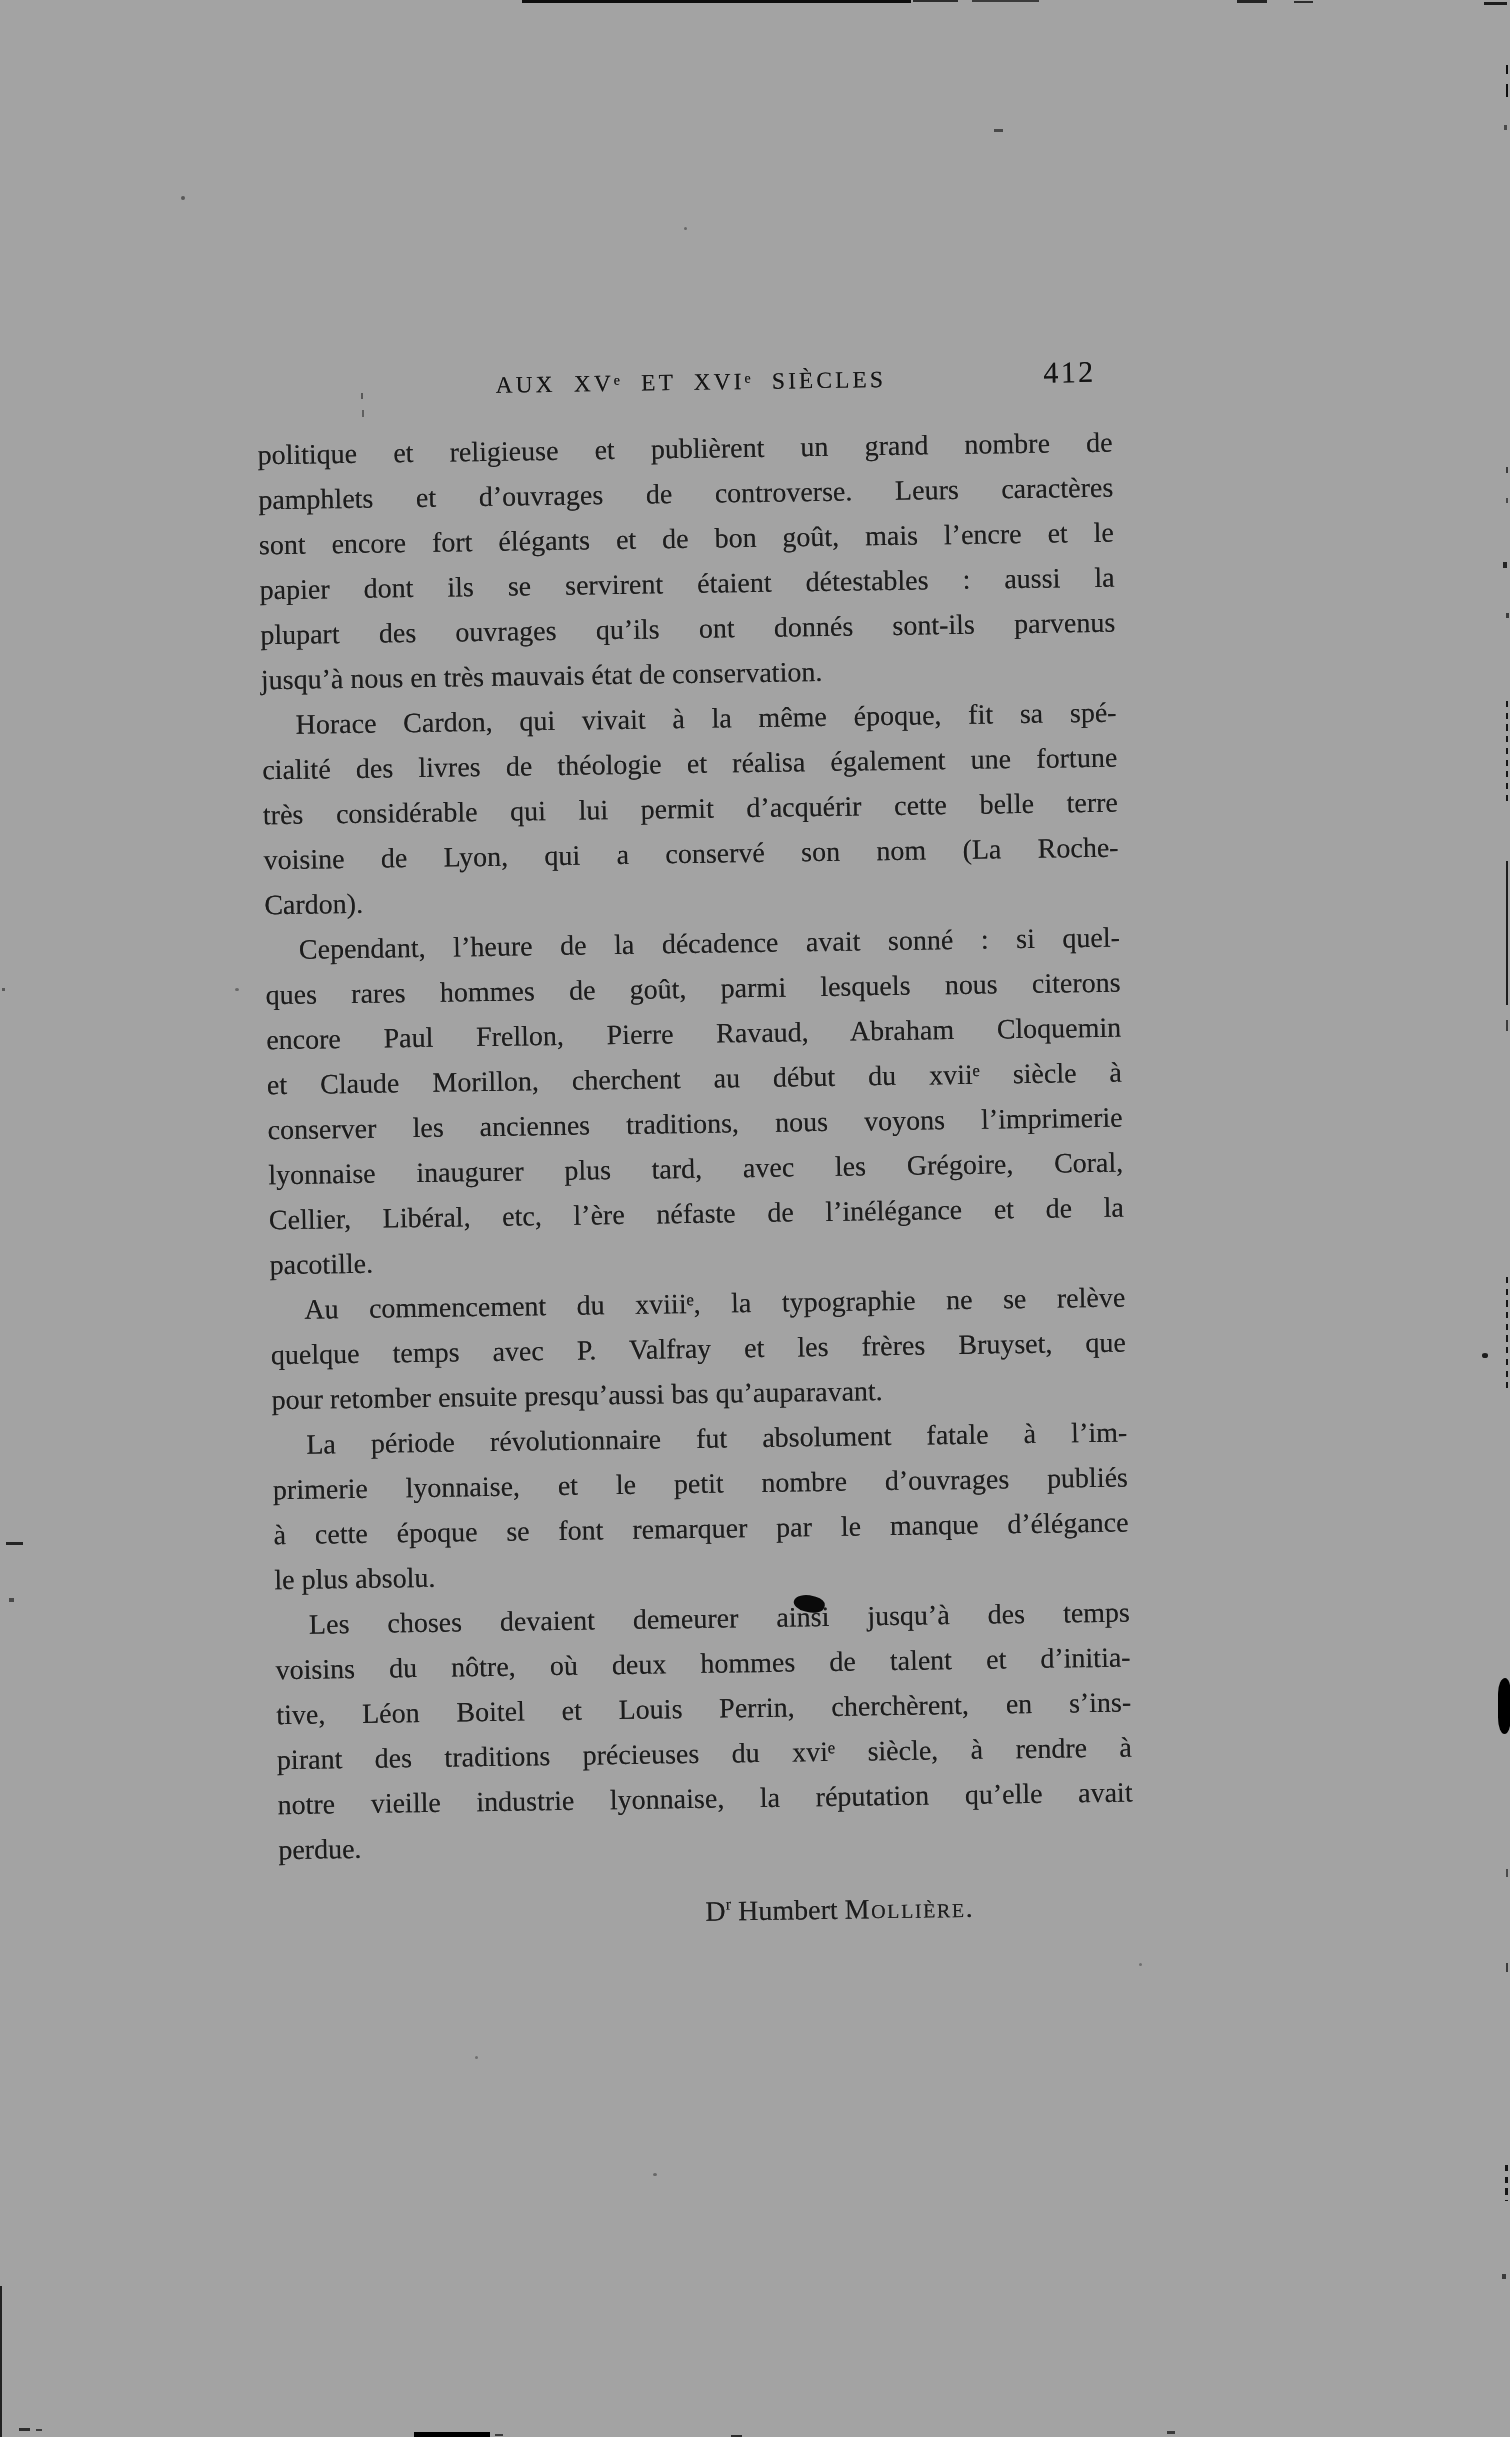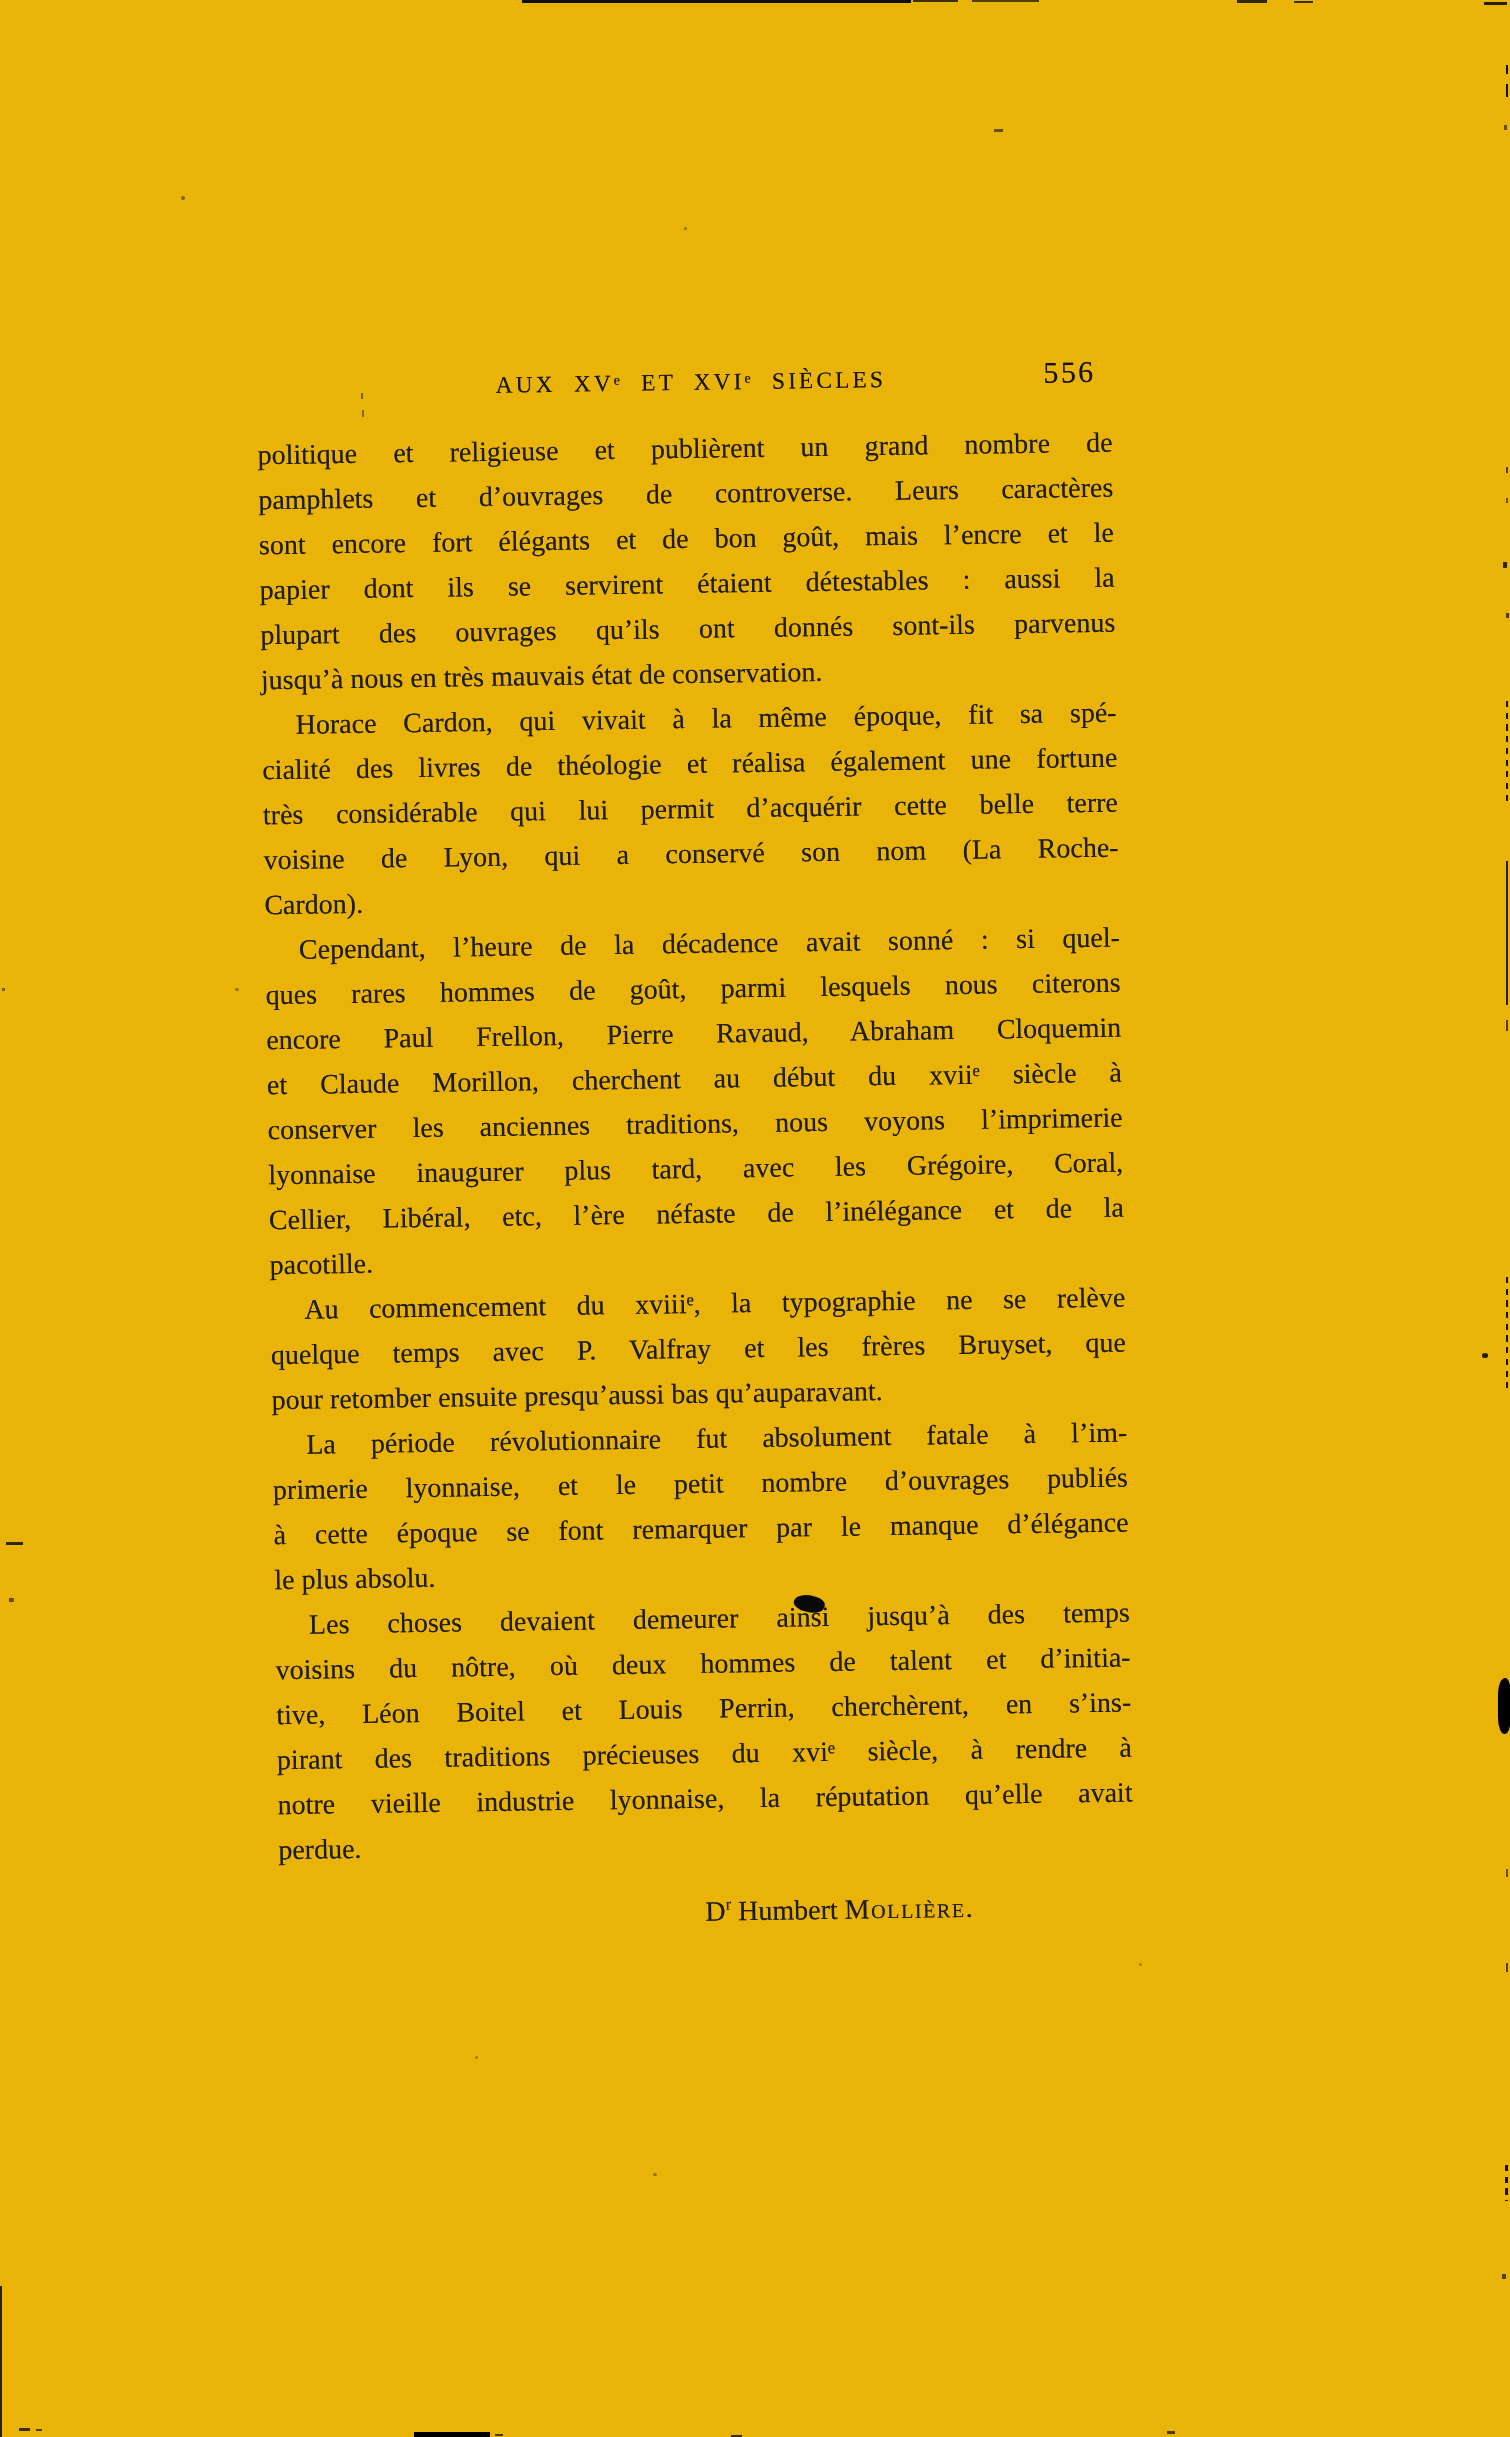--- a/index.html
+++ b/index.html
@@ -41,25 +41,25 @@
     border-radius:62% 38% 55% 45%;transform:rotate(16deg);
   }
   .blob-right{
     position:absolute;left:1498px;top:1678px;width:13.2px;height:56px;background:#000;
     border-radius:55% 45% 50% 50% / 28% 28% 30% 30%;
   }
 </style>
 </head>
 <body>
 
-<div class="page" style="background: #eab308; color: rgb(29, 29, 29);">
+<div class="page" style="background: #a3a3a3; color: rgb(29, 29, 29);">
 
   <div class="content">
     <div class="header-title">AUX XVᵉ ET XVIᵉ SIÈCLES</div>
-    <div class="page-number">556</div>
+    <div class="page-number">412</div>
 
     <div id="body-lines">
         <div class="line">politique et religieuse et publièrent un grand nombre de</div>
         <div class="line">pamphlets et d’ouvrages de controverse. Leurs caractères</div>
         <div class="line">sont encore fort élégants et de bon goût, mais l’encre et le</div>
         <div class="line">papier dont ils se servirent étaient détestables : aussi la</div>
         <div class="line">plupart des ouvrages qu’ils ont donnés sont-ils parvenus</div>
         <div class="line end">jusqu’à nous en très mauvais état de conservation.</div>
         <div class="line indent">Horace Cardon, qui vivait à la même époque, fit sa spé-</div>
         <div class="line">cialité des livres de théologie et réalisa également une fortune</div>

